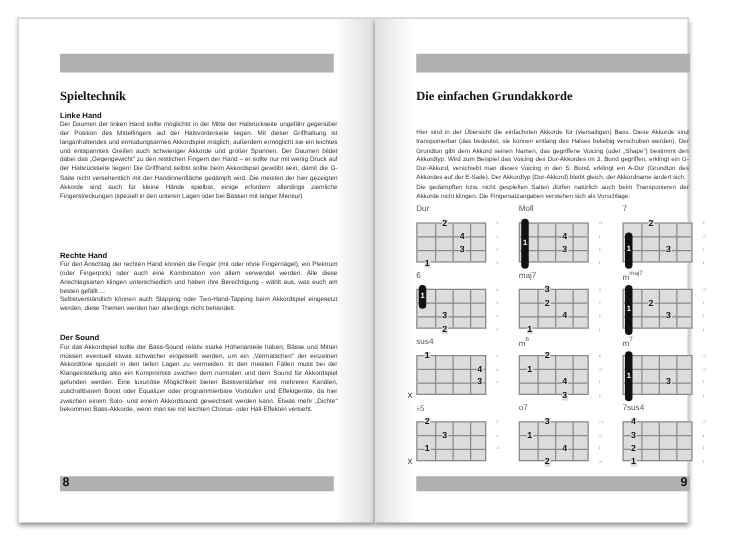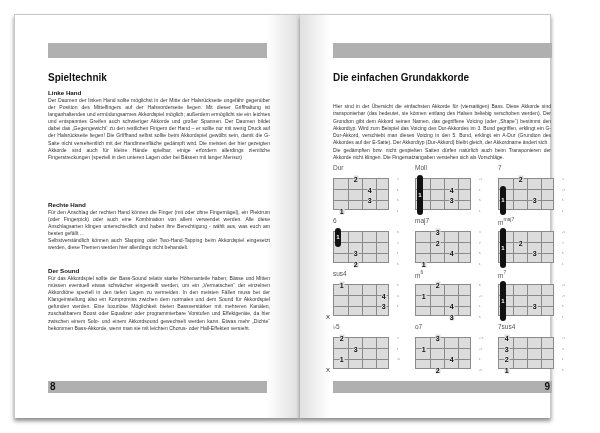--- a/index.html
+++ b/index.html
@@ -23,21 +23,21 @@
 
   .header-bar { position: absolute; top: 28px; height: 15px; background: #b0b0b0; }
   .page.left .header-bar { left: 33px; width: 219px; }
   .page.right .header-bar { left: 33px; width: 219px; }
 
   .footer-bar { position: absolute; top: 366px; height: 12px; background: #b0b0b0;
     font-family: "Liberation Sans", sans-serif; font-weight: bold; font-size: 10px; line-height: 12px; color: #111; }
   .page.left .footer-bar { left: 33px; width: 219px; padding-left: 2px; }
   .page.right .footer-bar { left: 33px; width: 219px; text-align: right; padding-right: 2px; }
 
-  .h1 { position: absolute; top: 57px; left: 33px; font-family: Liberation Sans, sans-serif; font-weight: bold; font-size: 10px; color: #111; white-space: nowrap; }
+  .h1 { position: absolute; top: 57px; left: 33px; font-family: Liberation Serif, serif; font-weight: bold; font-size: 10px; color: #111; white-space: nowrap; }
 
   .body-text { position: absolute; left: 33px; width: 222px; font-family: "Liberation Sans", sans-serif; font-size: 5.1px; line-height: 7.1px; color: #333; text-align: justify; }
   .h2 { font-family: "Liberation Sans", sans-serif; font-weight: bold; font-size: 6.2px; line-height: 8px; color: #111; }
 
   .sec1 { top: 74px; }
   .sec2 { top: 186px; }
   .sec3 { top: 252px; }
 
   .intro { position: absolute; left: 33px; top: 88px; width: 218px; font-family: "Liberation Sans", sans-serif; font-size: 5px; line-height: 7.3px; color: #333; text-align: justify; }
 

